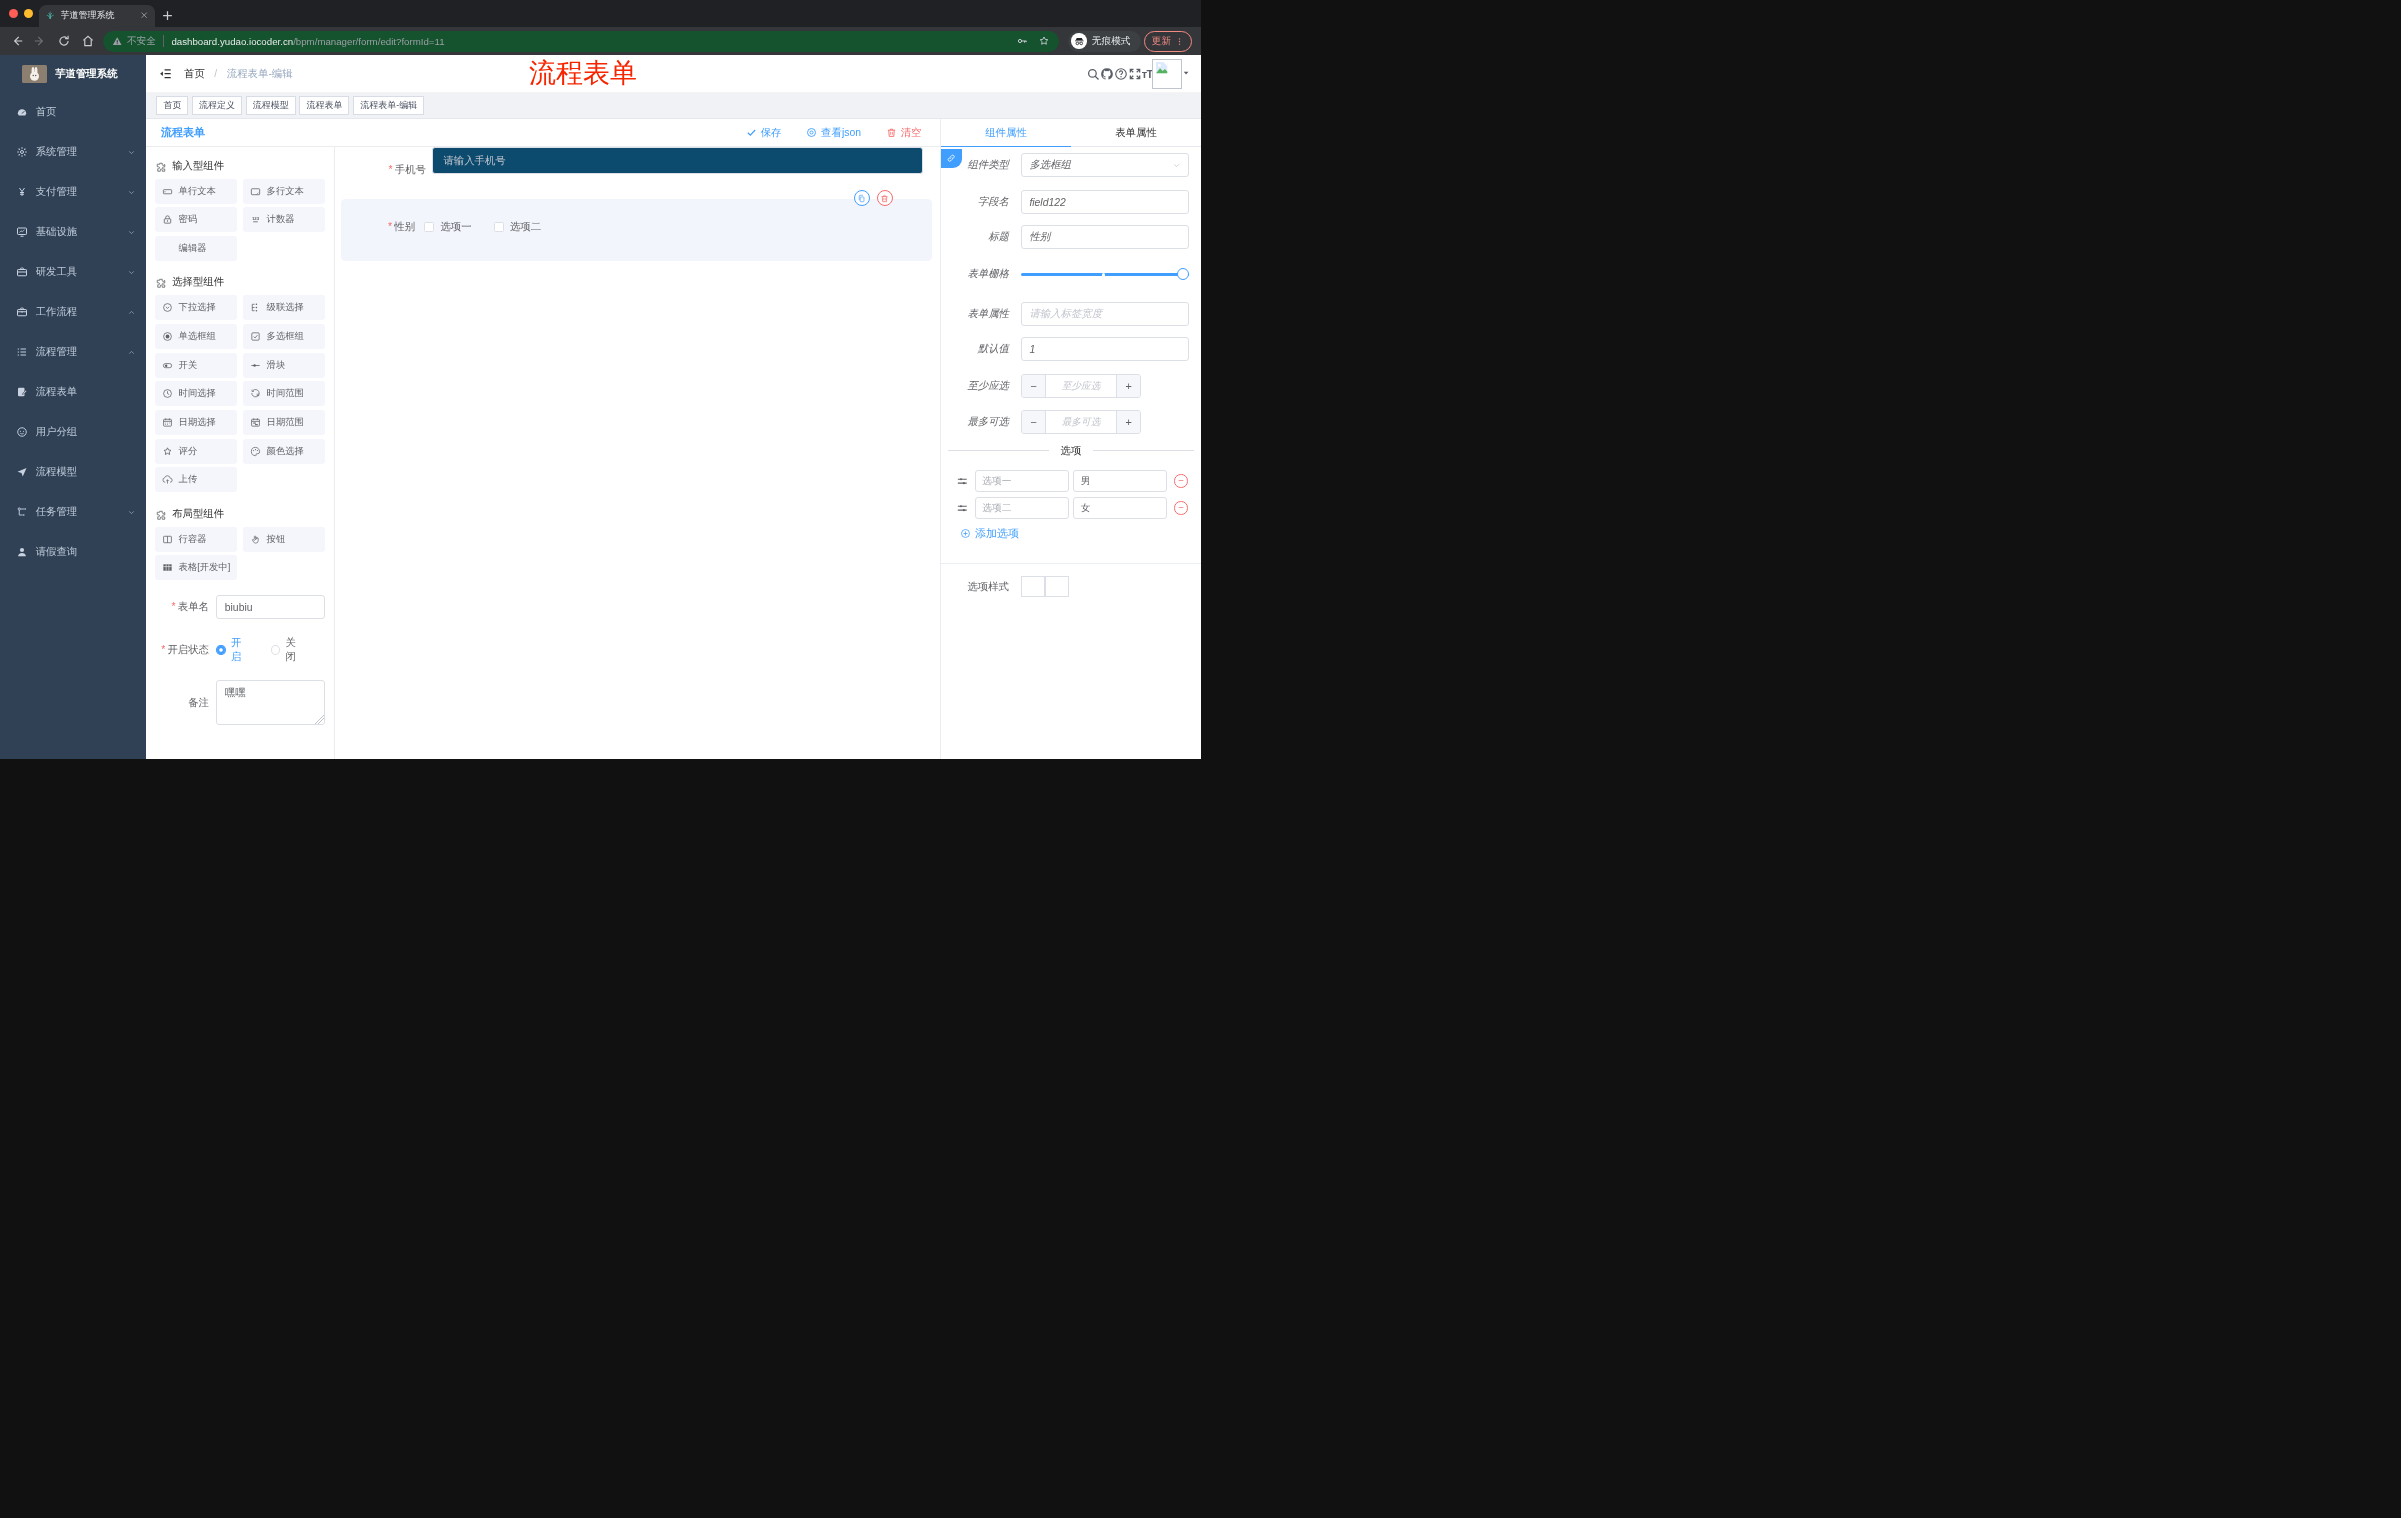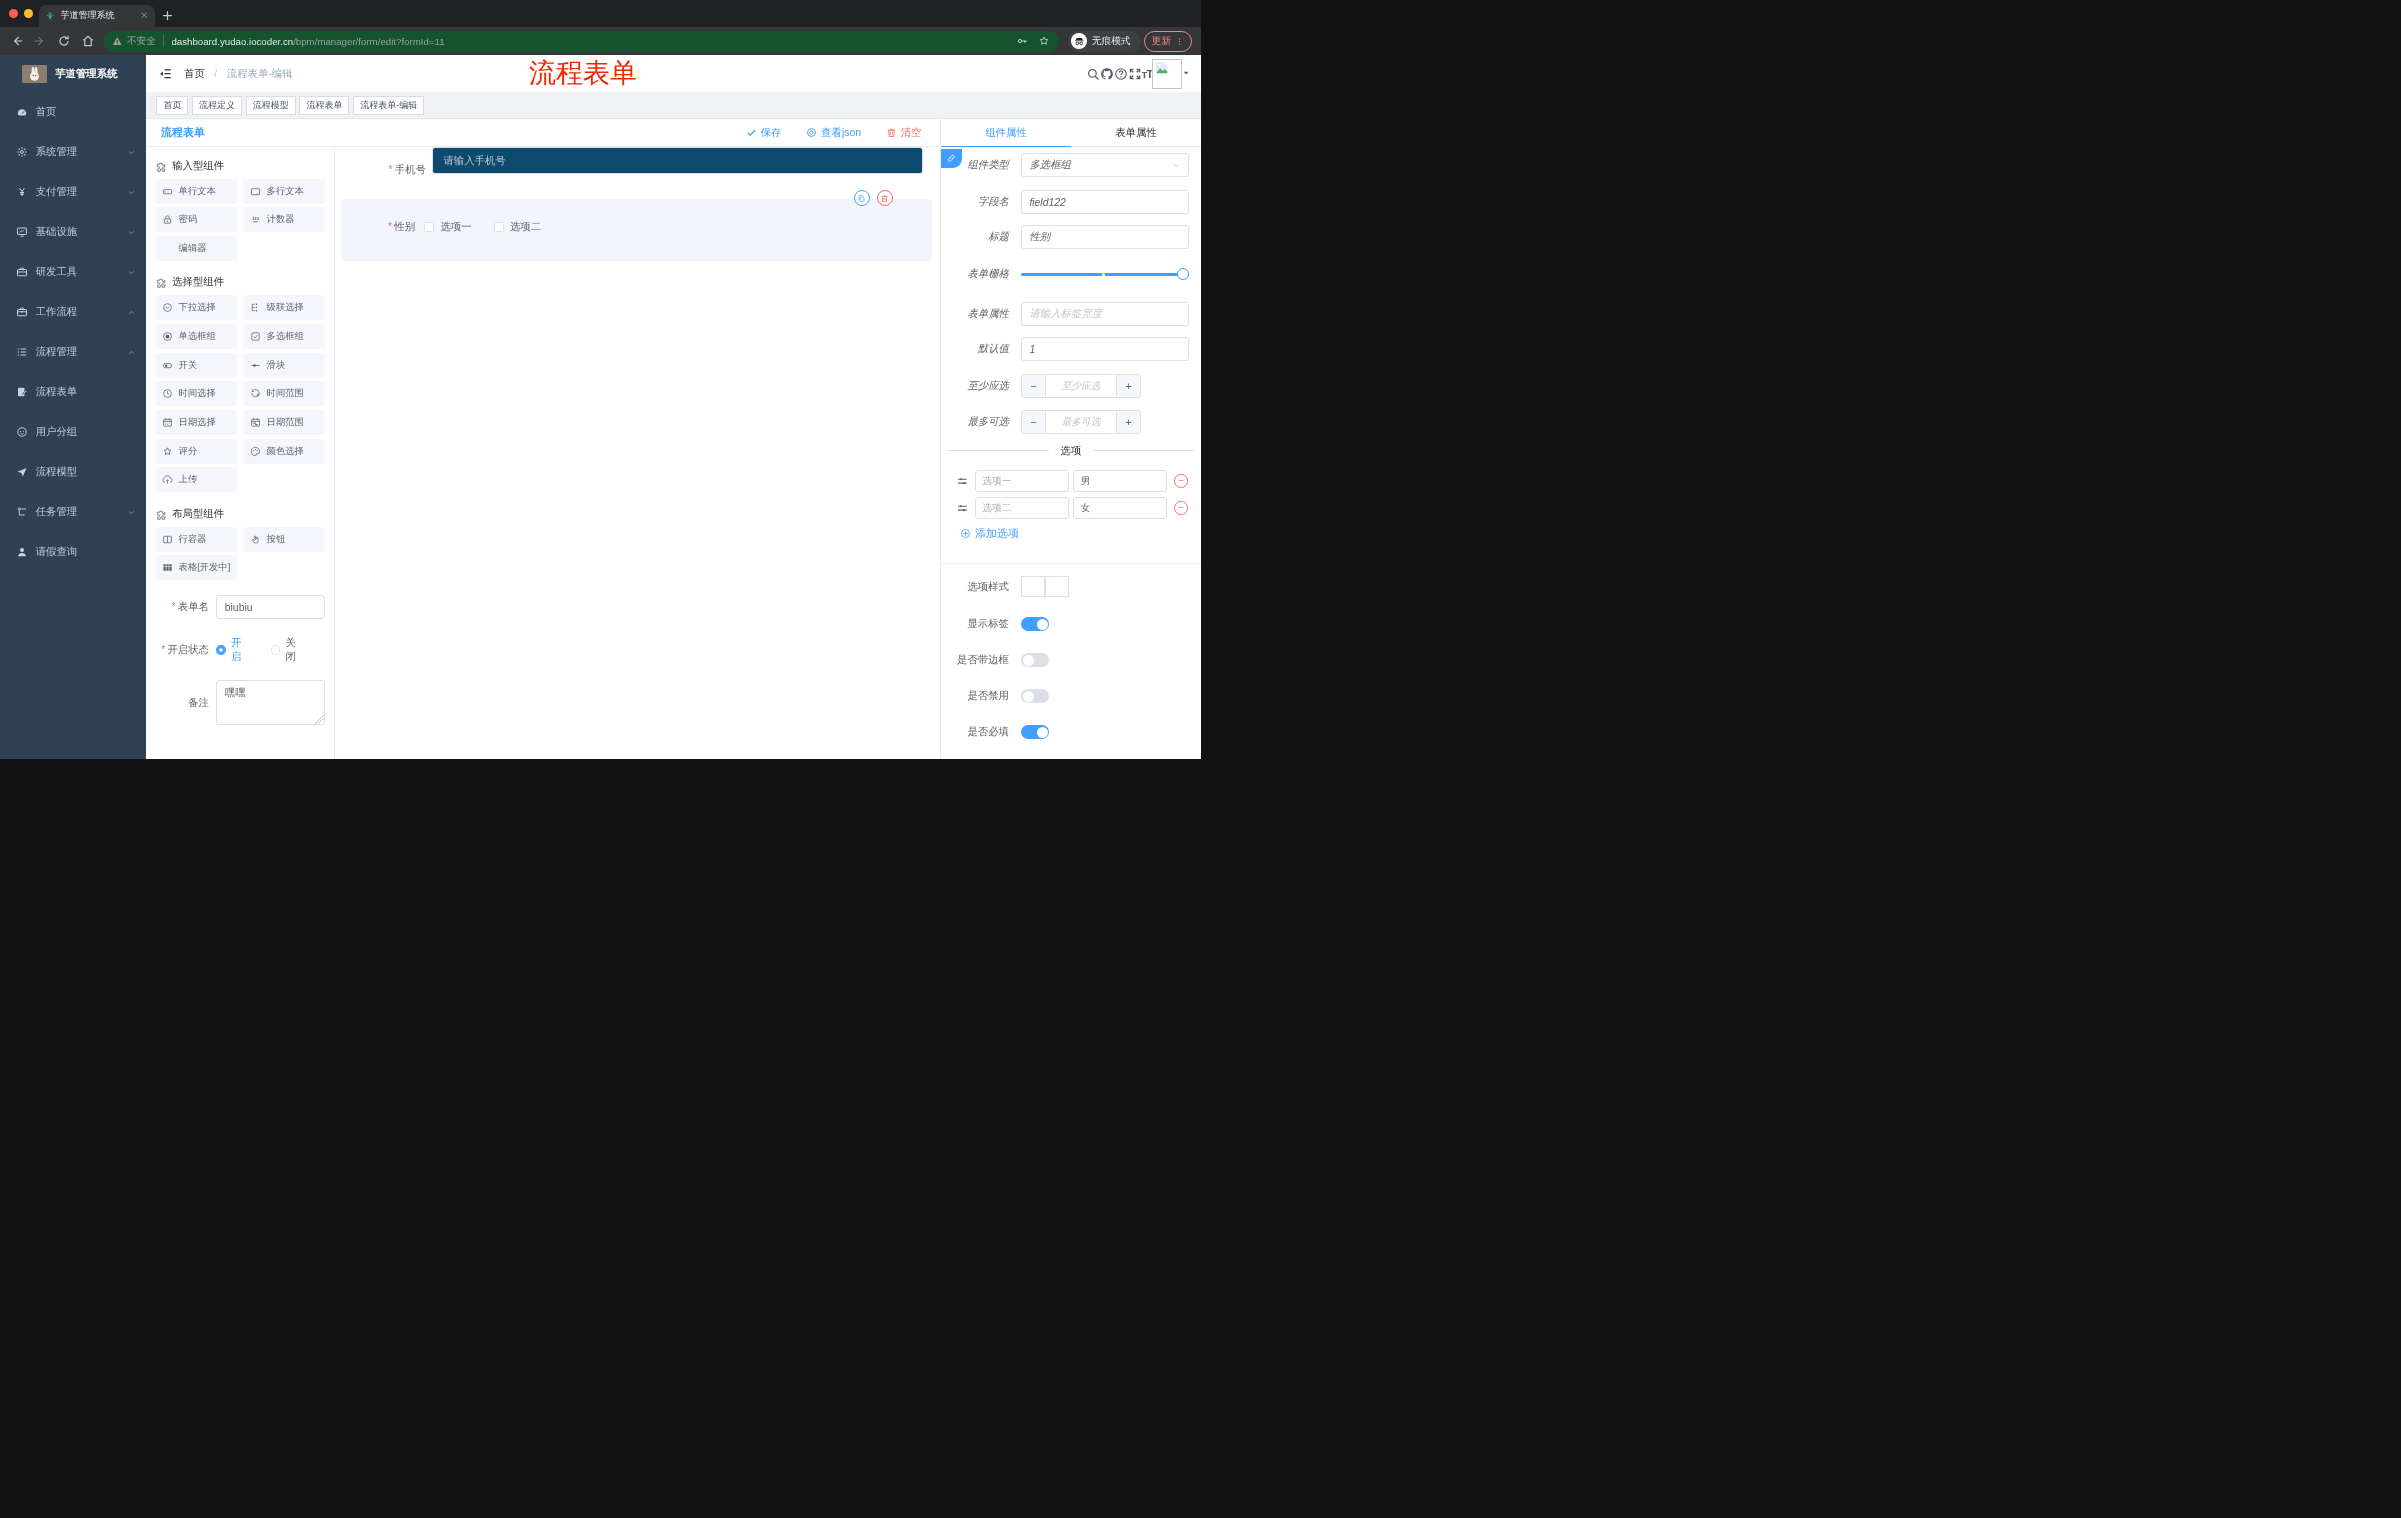--- a/index.html
+++ b/index.html
@@ -955,40 +955,14 @@
     <span>添加选项</span>
   </div>
   <div class="insp-hr"></div>
   <div class="stylerow">
     <span class="ilabel">选项样式</span>
     <span class="rbgroup">
         <span class="rbtn"></span>
         <span class="rbtn"></span>
       </span>
   </div>
-  <div class="sw-list">
-      <div class="swrow">
-    <span class="ilabel">显示标签</span>
-    <span class="sw on">
-          <span class="knob"></span>
-        </span>
-  </div>
-      <div class="swrow">
-    <span class="ilabel">是否带边框</span>
-    <span class="sw">
-          <span class="knob"></span>
-        </span>
-  </div>
-      <div class="swrow">
-    <span class="ilabel">是否禁用</span>
-    <span class="sw">
-          <span class="knob"></span>
-        </span>
-  </div>
-      <div class="swrow">
-    <span class="ilabel">是否必填</span>
-    <span class="sw on">
-          <span class="knob"></span>
-        </span>
-  </div>
-    </div>
 </div>
 
 
 </body></html>

